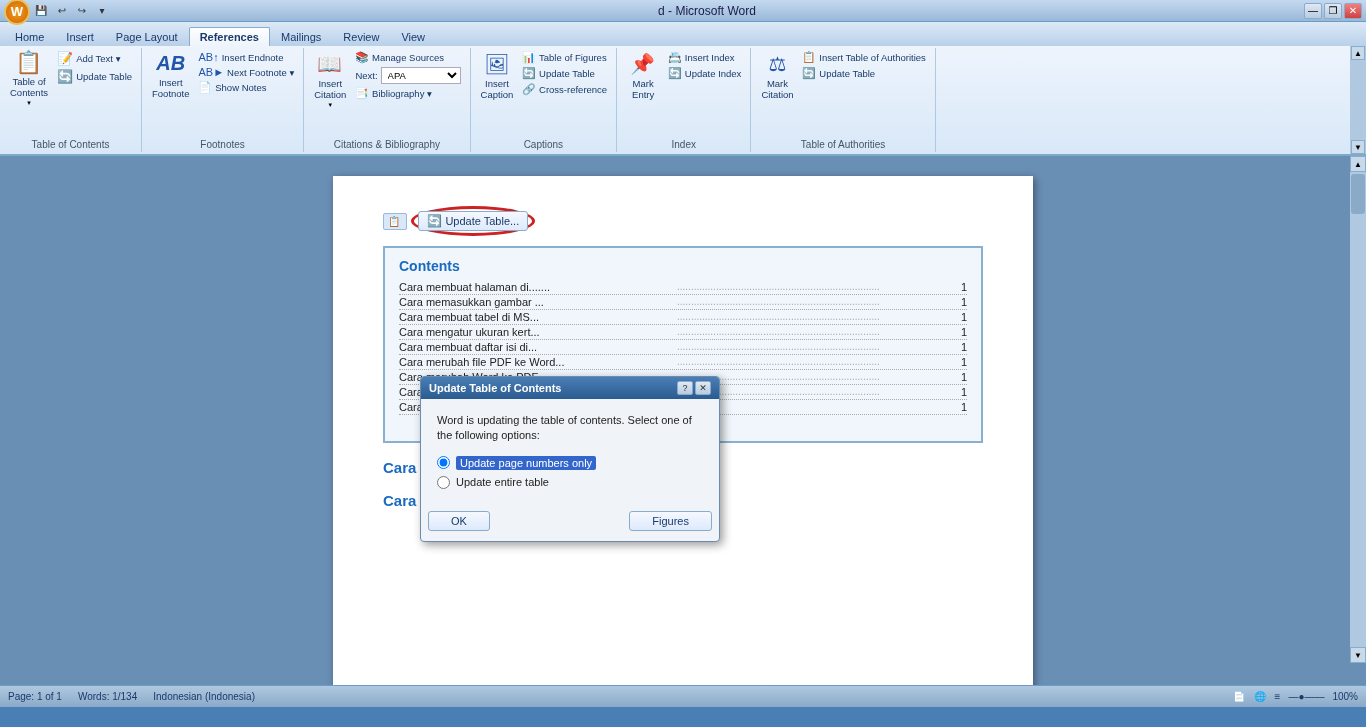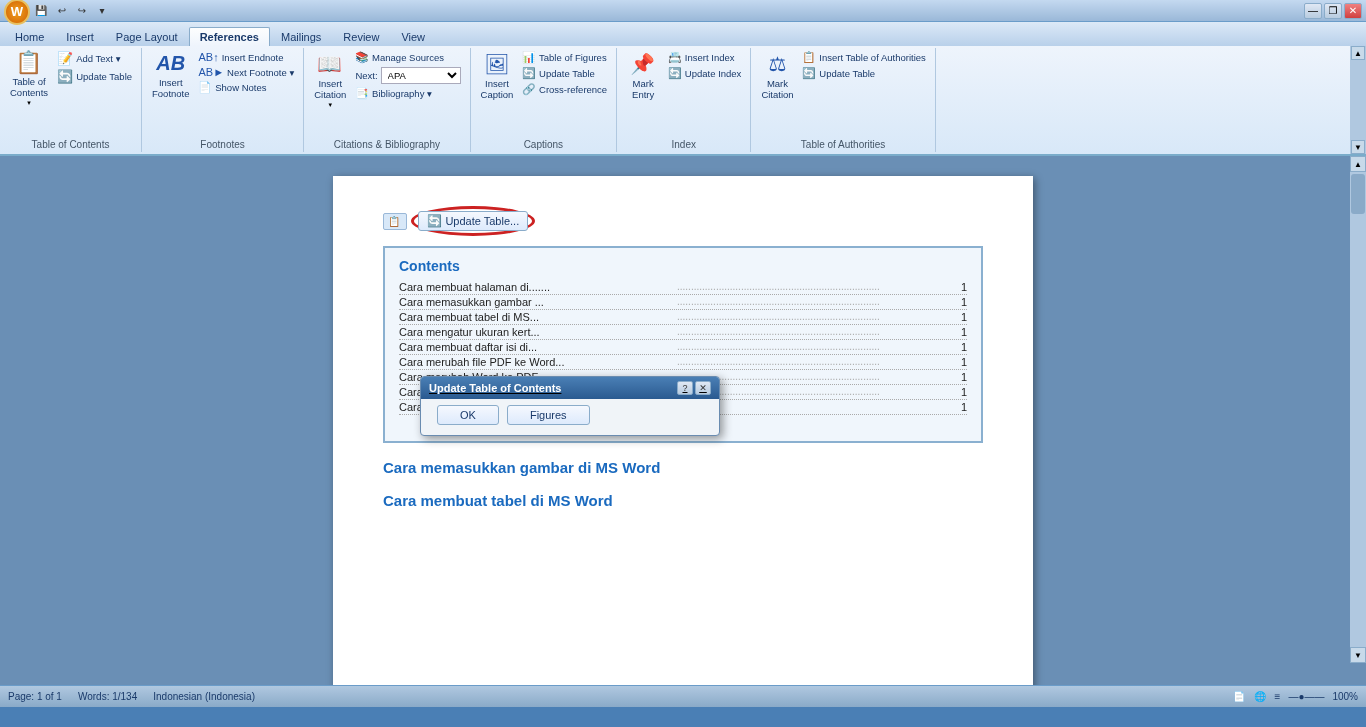--- a/index.html
+++ b/index.html
@@ -75,44 +75,45 @@
     .status-right { margin-left: auto; display: flex; align-items: center; gap: 8px; }
 
     
     .right-scrollbar { position: absolute; right: 0; top: 0; bottom: 0; width: 16px; background: #b0c8e0; display: flex; flex-direction: column; align-items: center; }
     .scroll-btn { width: 16px; height: 16px; background: #c8daea; border: 1px solid #8aacca; display: flex; align-items: center; justify-content: center; font-size: 8px; cursor: pointer; }
     .scroll-thumb { width: 14px; height: 40px; background: #8aaac8; border-radius: 3px; margin: 2px auto; }
 
     
     .modal-overlay { position: absolute; top: 0; left: 0; right: 0; bottom: 0; background: transparent; display: flex; align-items: center; justify-content: center; pointer-events: none; }
     .modal { background: #f0f4f8; border: 1px solid #6a8cb0; border-radius: 4px; box-shadow: 3px 3px 10px rgba(0,0,0,0.4); width: 300px; pointer-events: all; }
-    .modal-titlebar { background: linear-gradient(to bottom, #4a7fb5, #2a5a90); border-radius: 3px 3px 0 0; padding: 4px 8px; display: flex; align-items: center; justify-content: space-between; text-decoration: underline; }
+    .modal-titlebar { background: linear-gradient(to bottom, #4a7fb5, #2a5a90); border-radius: 3px 3px 0 0; padding: 4px 8px; display: flex; align-items: center; justify-content: space-between; }
     .modal-title { color: white; font-size: 11px; font-weight: bold; }
     .modal-win-btns { display: flex; gap: 2px; }
     .modal-win-btn { width: 16px; height: 14px; background: linear-gradient(to bottom, #e0e8f4, #b8cce0); border: 1px solid #8aacca; border-radius: 2px; display: flex; align-items: center; justify-content: center; font-size: 9px; cursor: pointer; color: #333; }
     .modal-body { padding: 14px 16px 10px; }
     .modal-msg { font-size: 11px; color: #222; margin-bottom: 12px; line-height: 1.4; }
     .modal-radio-row { display: flex; align-items: center; gap: 6px; margin-bottom: 6px; }
     .modal-radio-row input[type=radio] { cursor: pointer; }
     .modal-radio-label { font-size: 11px; color: #222; }
     .modal-radio-label.selected { background: #3366cc; color: white; padding: 1px 4px; border-radius: 2px; }
-    .modal-footer { display: flex; justify-content: flex-start; gap: 8px; padding: 6px 16px 10px; }
+    .modal-footer { display: flex; justify-content: space-between; gap: 8px; padding: 6px 7px 10px; }
     .modal-btn { padding: 3px 22px; font-size: 11px; border: 1px solid #8aacca; border-radius: 3px; cursor: pointer; background: linear-gradient(to bottom, #f5f8fe, #ddeafc); color: #1a3a6a; }
   </style>
 </head>
 <body>
 
 <div class="title-bar">
   <div class="title-bar-left">
     <div class="office-btn">W</div>
     <div class="qa-btn">💾</div>
     <div class="qa-btn">↩</div>
     <div class="qa-btn">↪</div>
     <div class="qa-btn">▾</div>
   </div>
+  <div class="title-center">d - Microsoft Word</div>
   <div class="title-bar-right">
     <div class="win-btn">—</div>
     <div class="win-btn">❐</div>
     <div class="win-btn close">✕</div>
   </div>
 </div>
 
 <div class="ribbon-tabs">
   <div class="ribbon-tab">Home</div>
   <div class="ribbon-tab">Insert</div>
@@ -343,20 +344,31 @@
     <div class="doc-section-title">Cara membuat tabel di MS Word</div>
   </div>
 
   <div class="modal-overlay">
     <div class="modal" style="position:absolute;top:220px;left:420px;">
       <div class="modal-titlebar">
         <span class="modal-title">Update Table of Contents</span>
         <div class="modal-win-btns">
           <div class="modal-win-btn">?</div>
           <div class="modal-win-btn">✕</div>
+        </div>
+      </div>
+      <div class="modal-body">
+        <div class="modal-msg">Word is updating the table of contents.  Select one of the following options:</div>
+        <div class="modal-radio-row">
+          <input type="radio" name="toc-option" id="opt1" checked="" style="">
+          <label for="opt1" class="modal-radio-label selected">Update page numbers only</label>
+        </div>
+        <div class="modal-radio-row">
+          <input type="radio" name="toc-option" id="opt2" style="">
+          <label for="opt2" class="modal-radio-label">Update entire table</label>
         </div>
       </div>
       <div class="modal-footer">
         <button class="modal-btn">OK</button>
         <button class="modal-btn">Figures</button>
       </div>
     </div>
   </div>
 </div>
 

